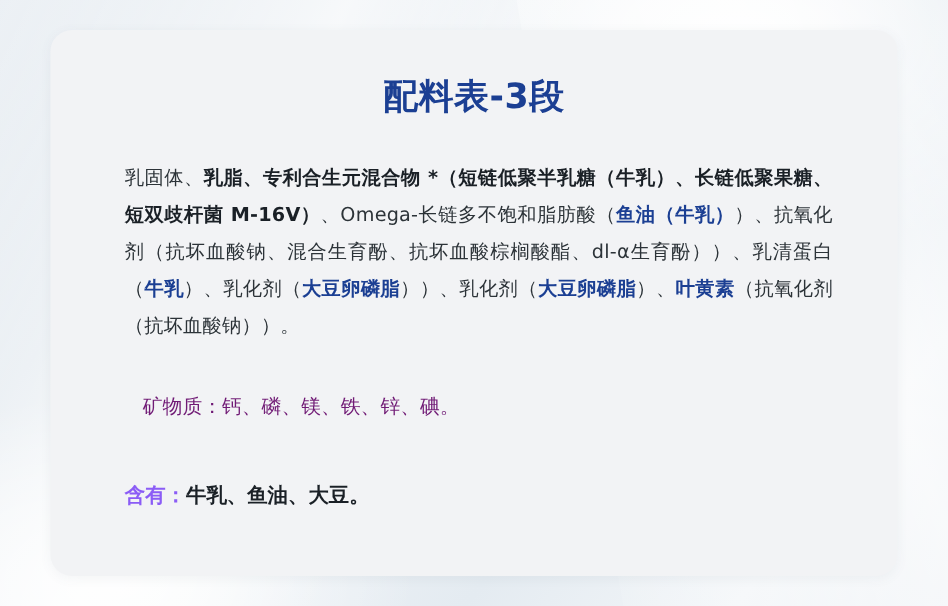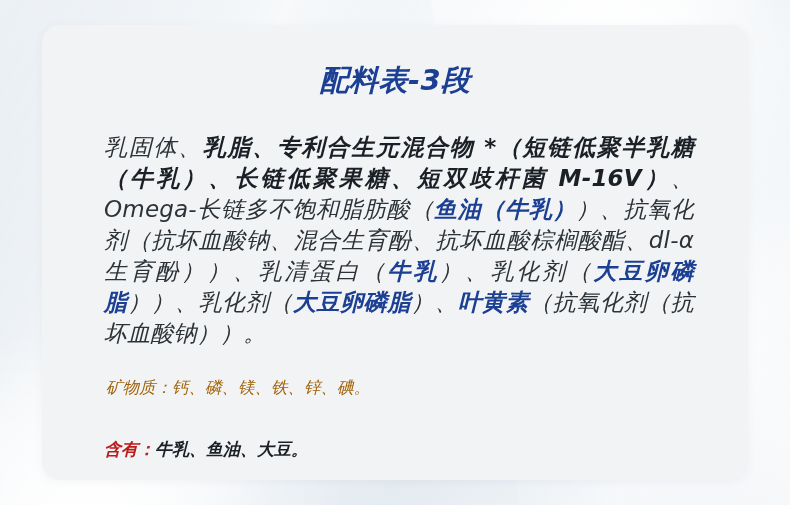--- a/index.html
+++ b/index.html
@@ -15,21 +15,20 @@
   }
   .page {
     position: relative;
     width: 790px;
     height: 505px;
     background:
       radial-gradient(ellipse 520px 300px at 78% 6%, rgba(255,255,255,0.95) 0%, rgba(255,255,255,0.0) 62%),
       radial-gradient(ellipse 420px 260px at 12% 96%, rgba(255,255,255,0.9) 0%, rgba(255,255,255,0.0) 60%),
       linear-gradient(128deg, #e9eef3 0%, #dde5ec 22%, #eef2f6 45%, #e4ebf1 66%, #f2f5f8 85%, #e8edf2 100%);
     overflow: hidden;
-    font-style: italic;
   }
   .page::before {
     content: "";
     position: absolute;
     left: -10%;
     top: -40%;
     width: 70%;
     height: 190%;
     background: linear-gradient(100deg, rgba(255,255,255,0.0) 0%, rgba(255,255,255,0.75) 46%, rgba(255,255,255,0.0) 72%);
     transform: rotate(14deg);
@@ -72,21 +71,21 @@
 
   .body {
     position: absolute;
     left: 62px;
     right: 54px;
     top: 107px;
   }
 
   .para {
     color: #2c3338;
-    font-size: 23px;
+    font-size: 16px;
     line-height: 31px;
     letter-spacing: 0.2px;
     font-family: "DejaVu Sans", "Liberation Sans", sans-serif;
     margin: 0;
   }
 
   .para.main {
     text-align: justify;
     text-justify: inter-character;
   }
@@ -101,36 +100,36 @@
   }
 
   .block-gap {
     height: 22px;
   }
   .line-gap {
     height: 7px;
   }
 
   .sub {
-    color: #a16207;
+    color: #701a75;
     font-size: 16.5px;
     line-height: 30px;
     font-family: "DejaVu Sans", "Liberation Sans", sans-serif;
-    margin: 2px;
+    margin: 15px;
   }
 
   .contains {
     color: #1a2026;
     font-size: 17px;
     font-weight: bold;
     line-height: 30px;
     font-family: "DejaVu Sans", "Liberation Sans", sans-serif;
     margin: 0;
   }
-  .contains .lead { color: #b91c1c; }
+  .contains .lead { color: #8b5cf6; }
 
   sub {
     font-size: 11px;
     vertical-align: baseline;
     position: relative;
     top: 3px;
   }
 </style>
 </head>
 <body>

